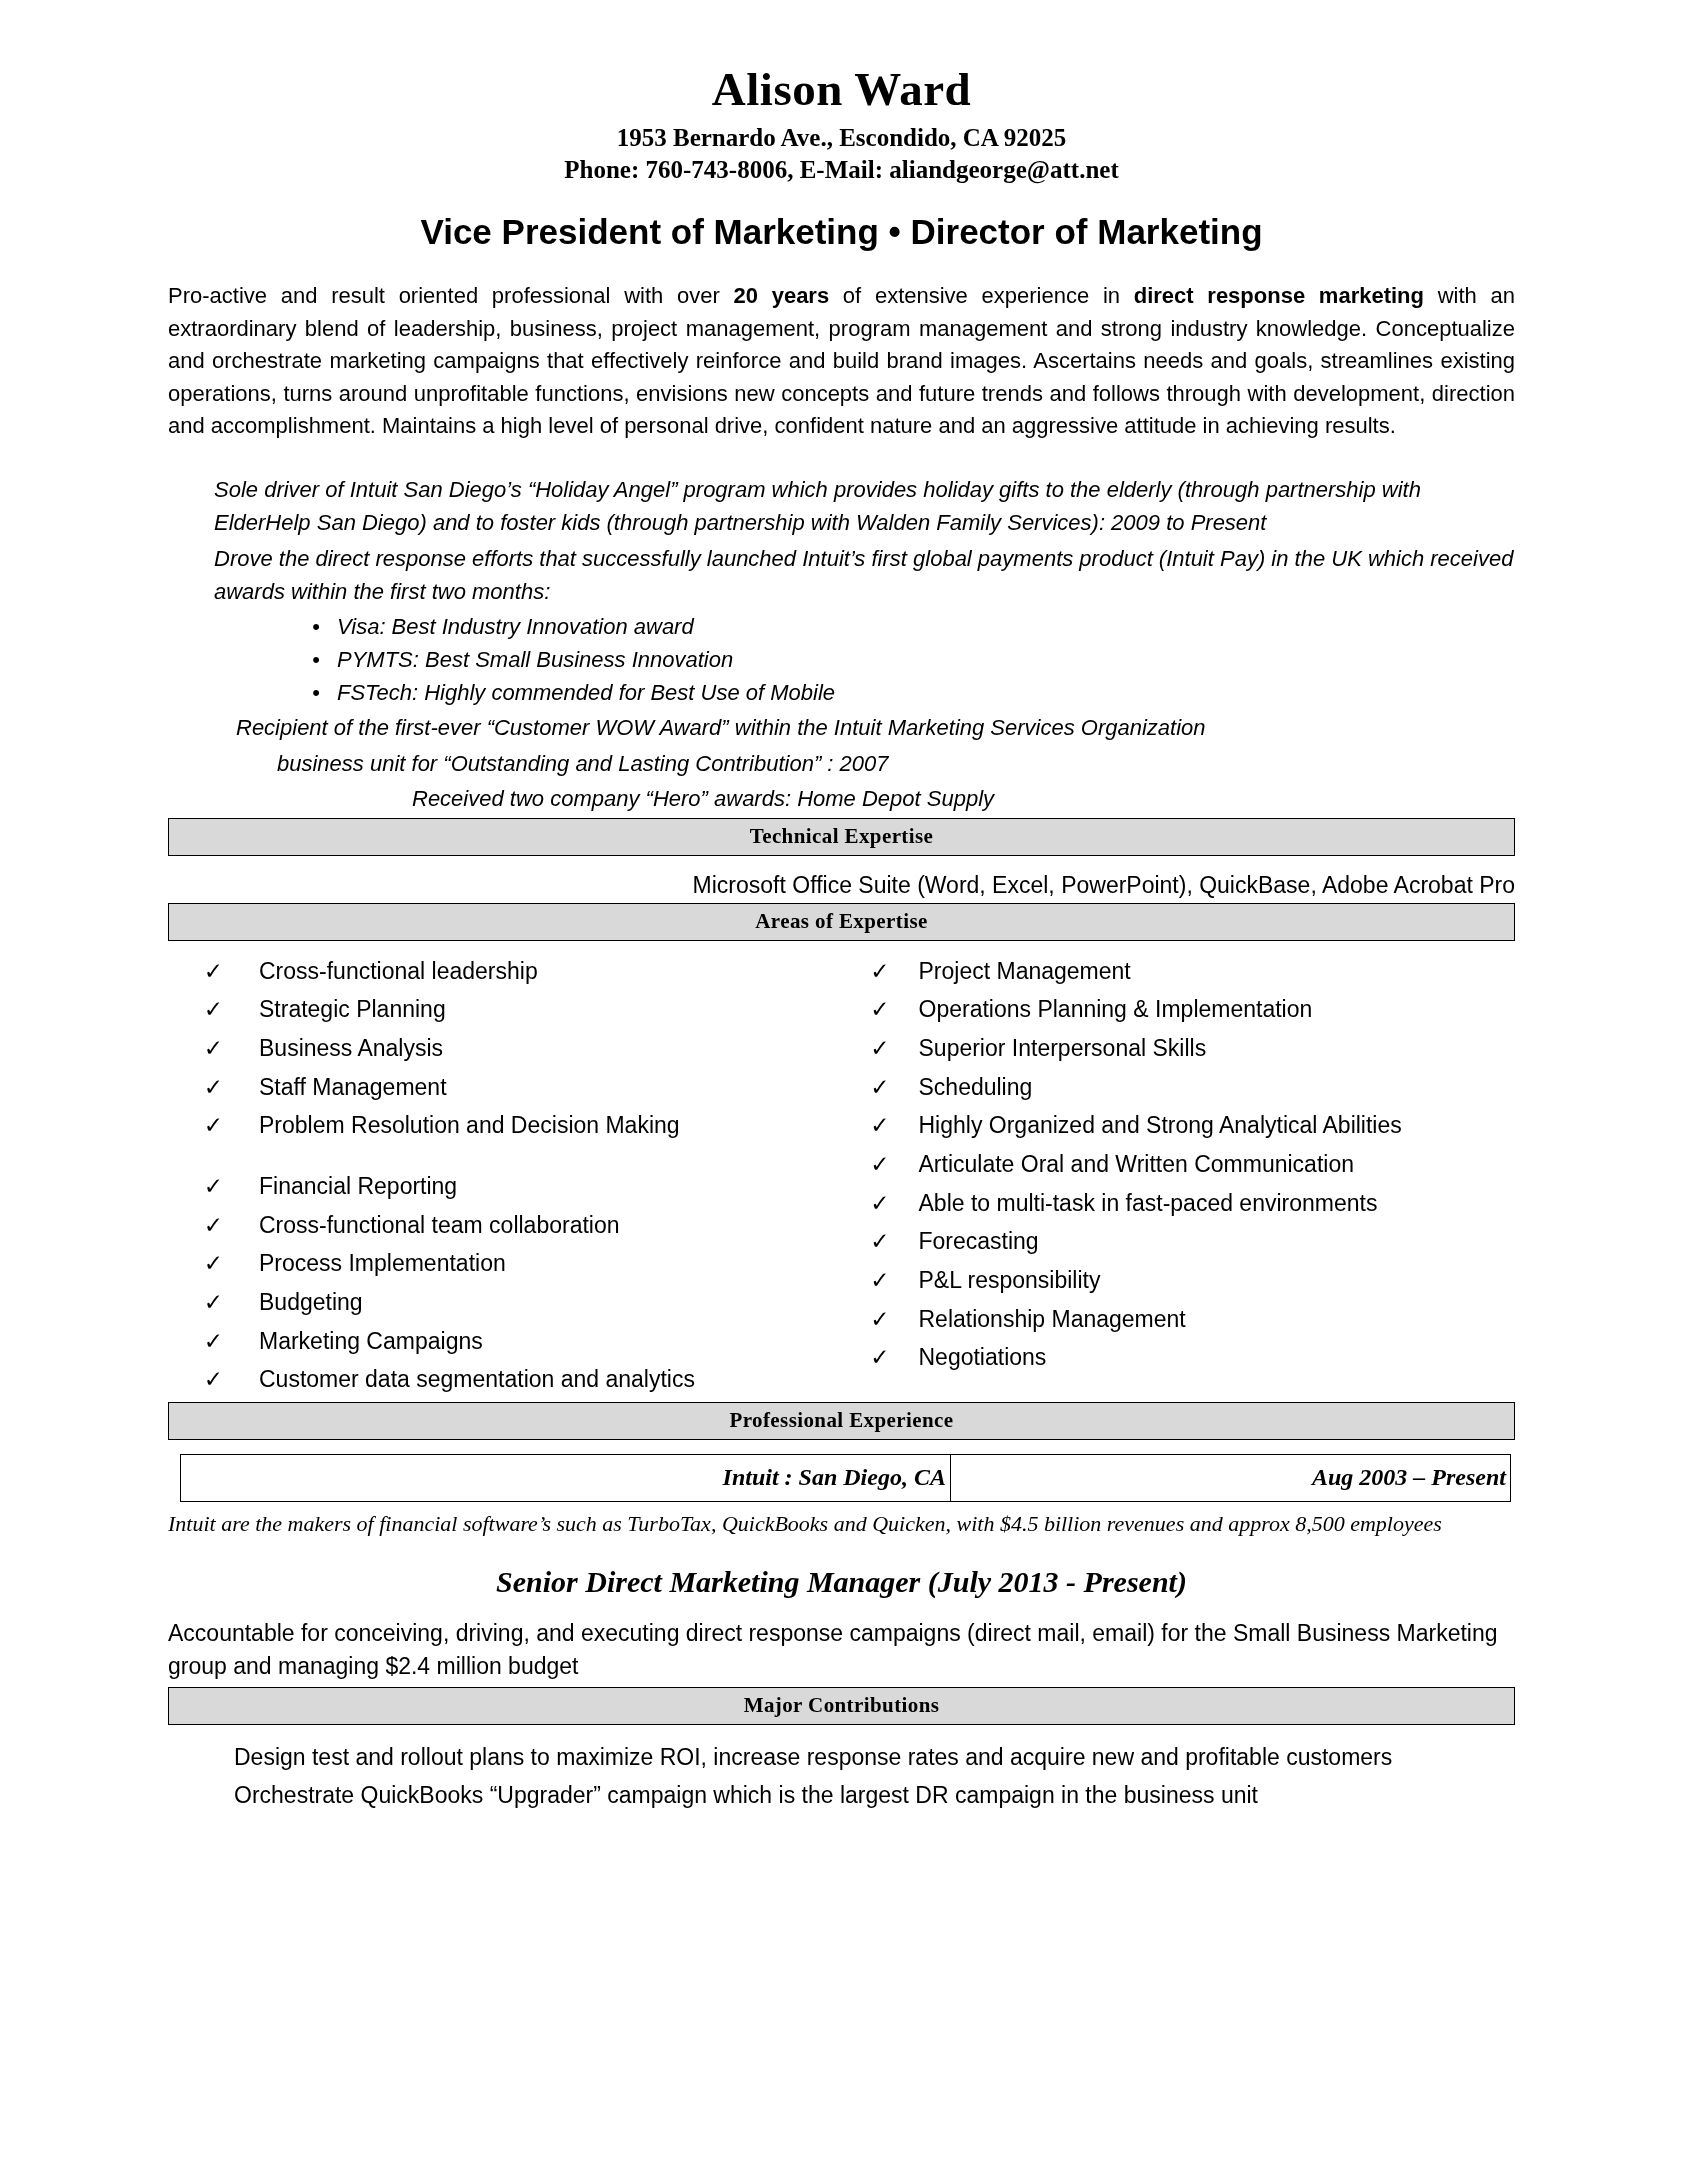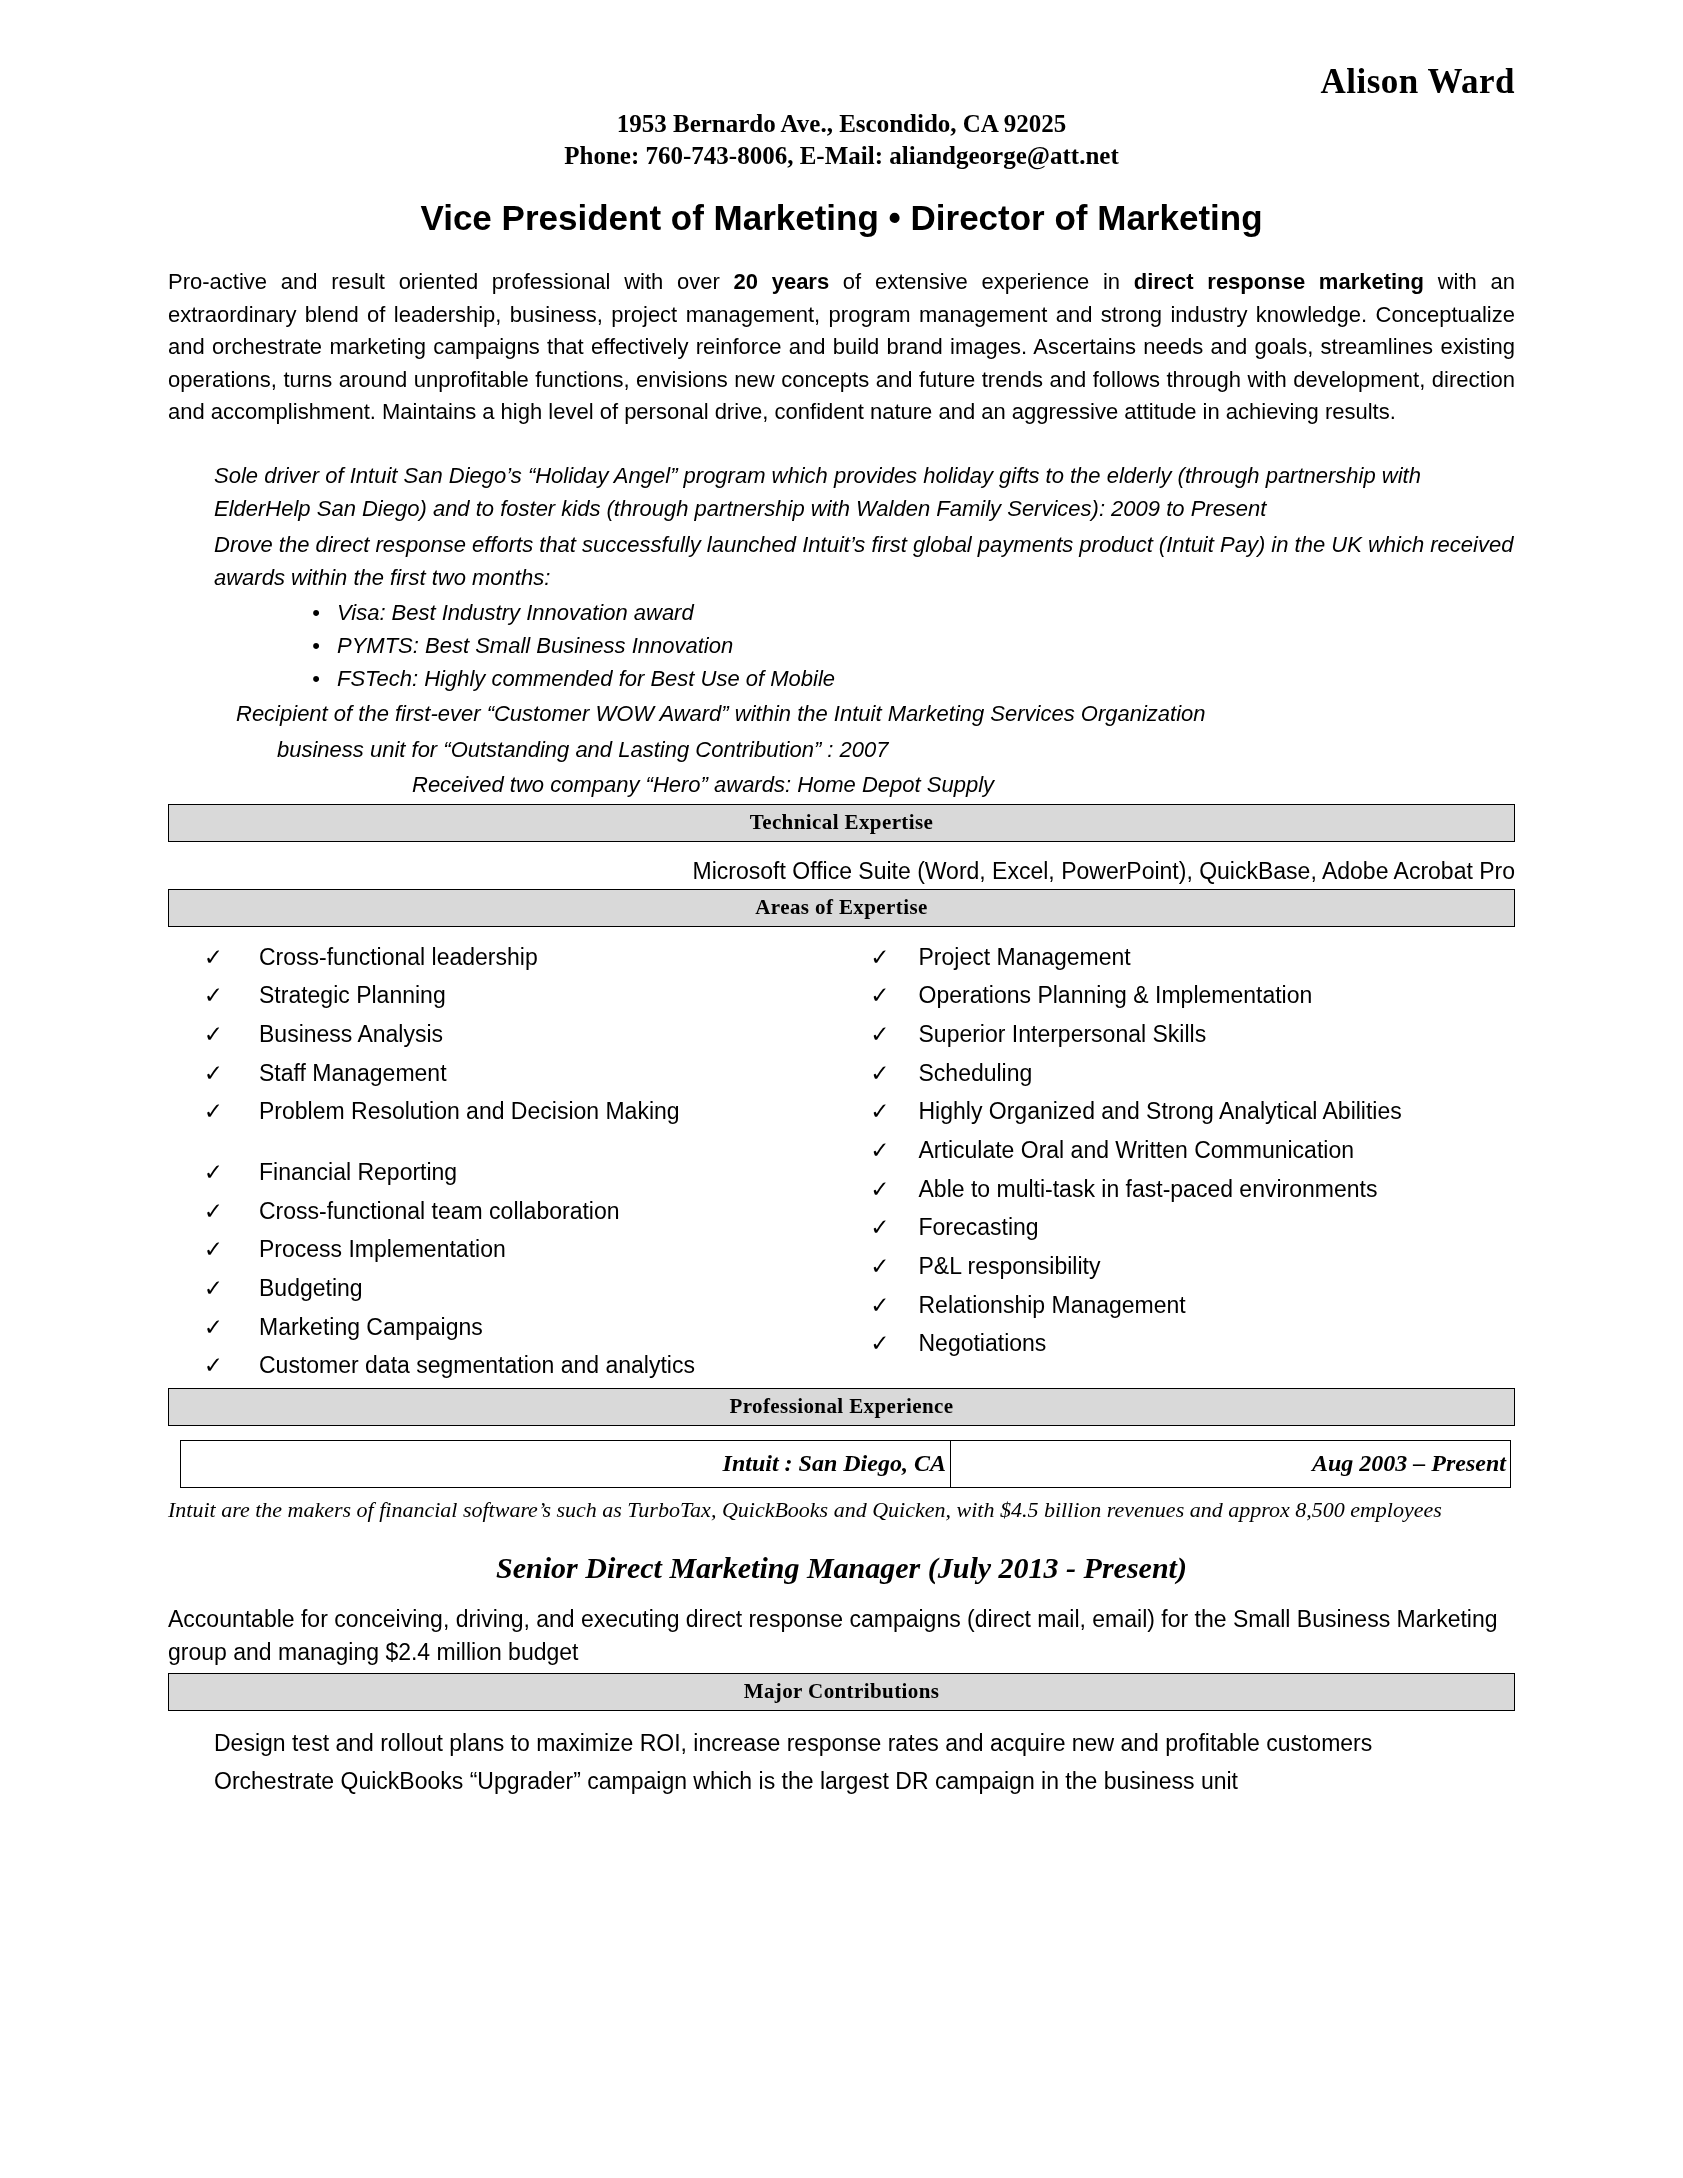--- a/index.html
+++ b/index.html
@@ -16,22 +16,22 @@
   .page {
     width: 1683px;
     min-height: 2178px;
     padding: 40px 168px 0 168px;
     box-sizing: border-box;
   }
   
   .name {
     font-family: "Liberation Serif", serif;
     font-weight: bold;
-    font-size: 35px;
-    text-align: right;
+    font-size: 47px;
+    text-align: center;
     letter-spacing: 0.5px;
     margin: 22px 0 6px 0;
   }
   .addr-line {
     font-family: "Liberation Serif", serif;
     font-weight: bold;
     font-size: 25px;
     text-align: center;
     line-height: 1.28;
   }
@@ -186,21 +186,21 @@
     display: flex;
     align-items: flex-start;
     margin-bottom: 4px;
   }
   .mc-marker {
     width: 46px;
     flex: 0 0 46px;
     text-align: center;
     color: #333;
   }
-  .mc-text { flex: 1 1 auto; }
+  .mc-text { flex: 1 1 auto; margin-left: 20px; }
 </style>
 </head>
 <body>
 
 <div class="page">
 
   <div class="name">Alison Ward</div>
   <div class="addr-line">1953 Bernardo Ave.,  Escondido, CA 92025</div>
   <div class="addr-line">Phone: 760-743-8006, E-Mail: aliandgeorge@att.net</div>
 

